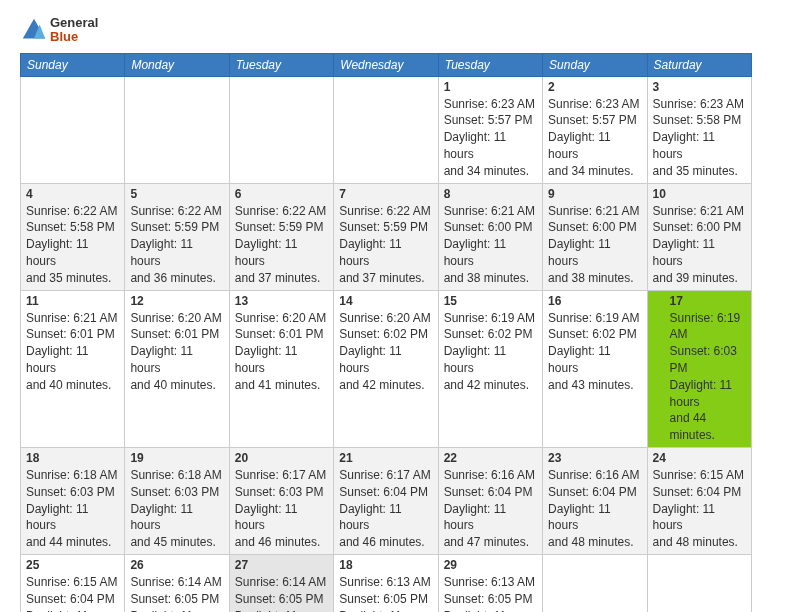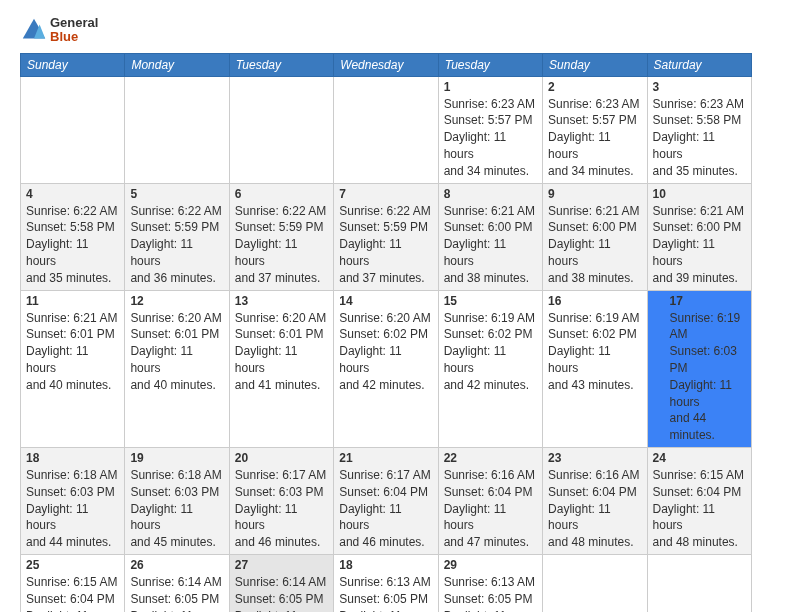--- a/index.html
+++ b/index.html
@@ -239,21 +239,21 @@
 Daylight: 11 hours
 and 42 minutes.</div>
           </td>
           <td style="background: rgb(255, 255, 255);">
             <span class="day-num">16</span>
             <div class="day-info" style="white-space: pre-line;">Sunrise: 6:19 AM
 Sunset: 6:02 PM
 Daylight: 11 hours
 and 43 minutes.</div>
           </td>
-          <td style="background: #3b82f6; padding-left: 22px;">
+          <td style="background: #84cc16; padding-left: 22px;">
             <span class="day-num">17</span>
             <div class="day-info" style="white-space: pre-line;">Sunrise: 6:19 AM
 Sunset: 6:03 PM
 Daylight: 11 hours
 and 44 minutes.</div>
           </td>
         </tr>
         <tr>
           <td style="background: rgb(242, 242, 242);">
             <span class="day-num">18</span>

